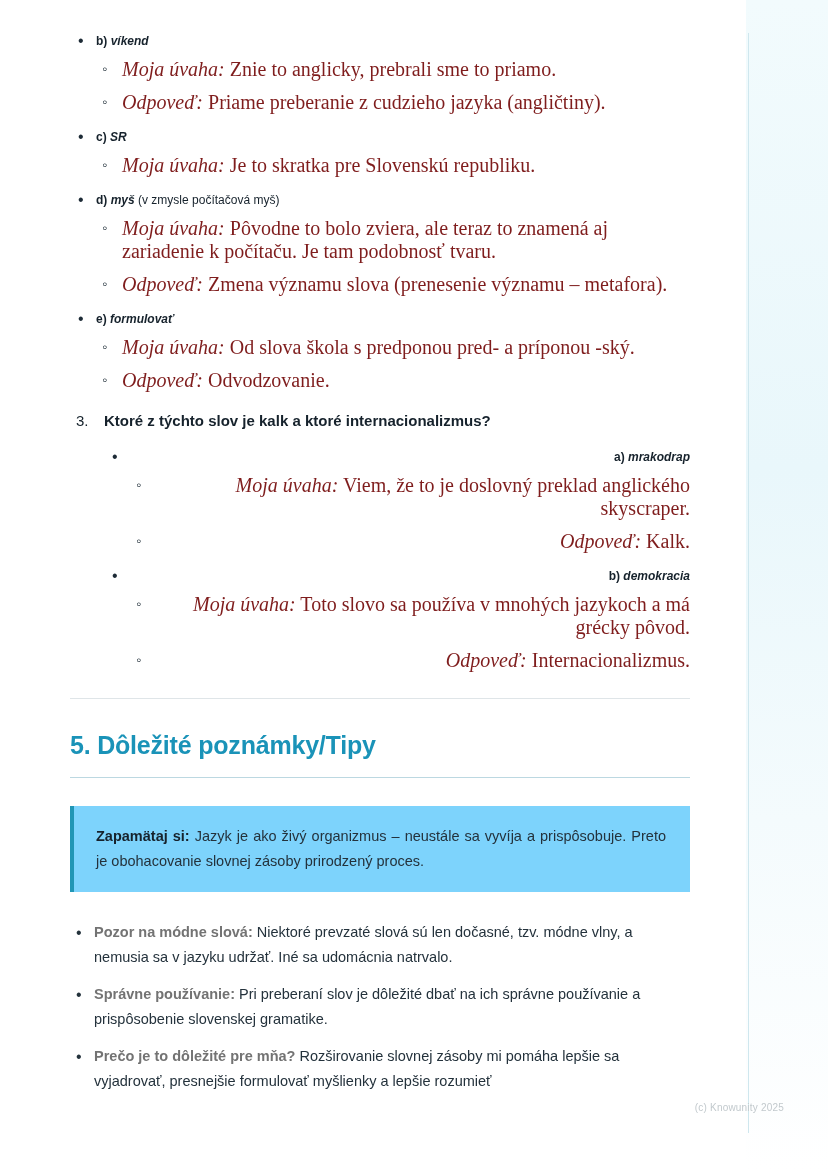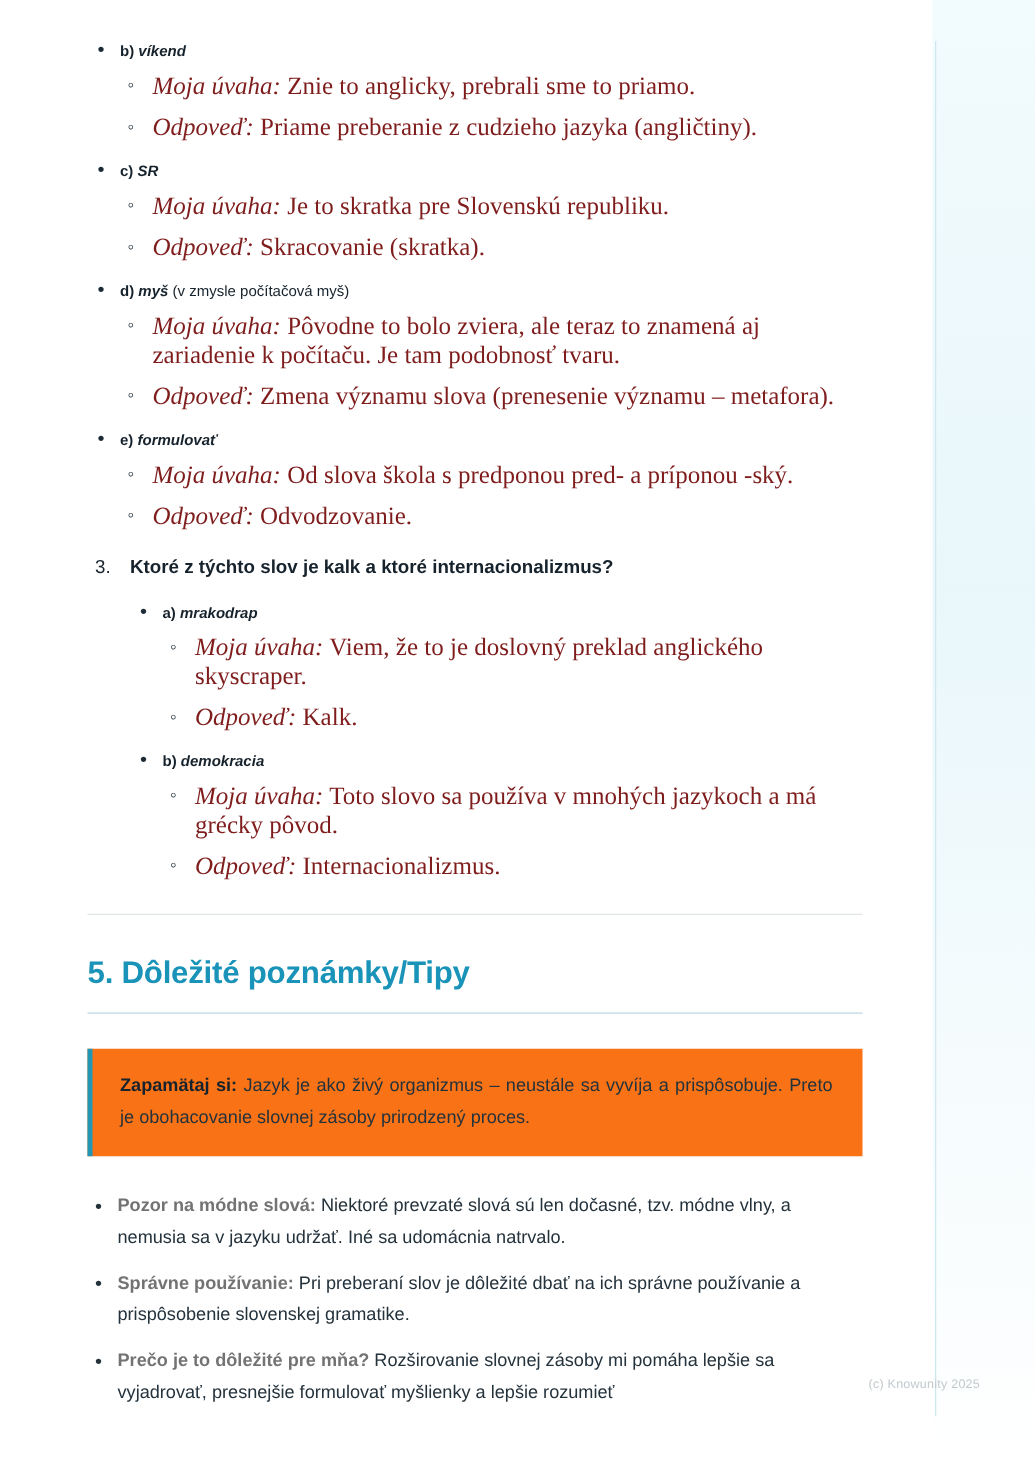--- a/index.html
+++ b/index.html
@@ -132,20 +132,21 @@
     top: 0;
     font-size: 15px;
     color: #16222c;
   }
   .qtext {
     font-weight: bold;
     color: #16222c;
   }
   ol.questions > li > ul.lvl1 {
     margin-top: 10px;
+    text-align: right;
   }
 
   hr.sep {
     border: none;
     border-top: 1px solid #dfe5e8;
     margin: 26px 0 0 0;
   }
 
   h2.section {
     font-size: 25px;
@@ -156,21 +157,21 @@
     letter-spacing: -0.2px;
   }
   .section-rule {
     border: none;
     border-top: 1px solid #bcd8e1;
     margin: 16px 0 0 0;
   }
 
   .callout {
     margin: 28px 0 0 0;
-    background: #f97316;
+    background: #7dd3fc;
     border-left: 4px solid #2196b5;
     padding: 18px 24px 18px 22px;
     font-size: 14.5px;
     line-height: 25px;
     color: #24323c;
     text-align: justify;
   }
   .callout b {
     font-weight: bold;
     color: #16222c;
@@ -233,21 +234,20 @@
         </ul>
       </li>
 
       <li>
         <div class="item-head">
           <b>c)</b>
           <i>SR</i><span class="plain"></span>
         </div>
         <ul class="lvl2">
           <li><span class="lbl">Moja úvaha:</span><span> Je to skratka pre Slovenskú republiku.</span></li>
-          <li><span class="lbl">Odpoveď:</span><span> Skracovanie (skratka).</span></li>
         </ul>
       </li>
 
       <li>
         <div class="item-head">
           <b>d)</b>
           <i>myš</i><span class="plain"> (v zmysle počítačová myš)</span>
         </div>
         <ul class="lvl2">
           <li><span class="lbl">Moja úvaha:</span><span> Pôvodne to bolo zviera, ale teraz to znamená aj zariadenie k počítaču. Je tam podobnosť tvaru.</span></li>

